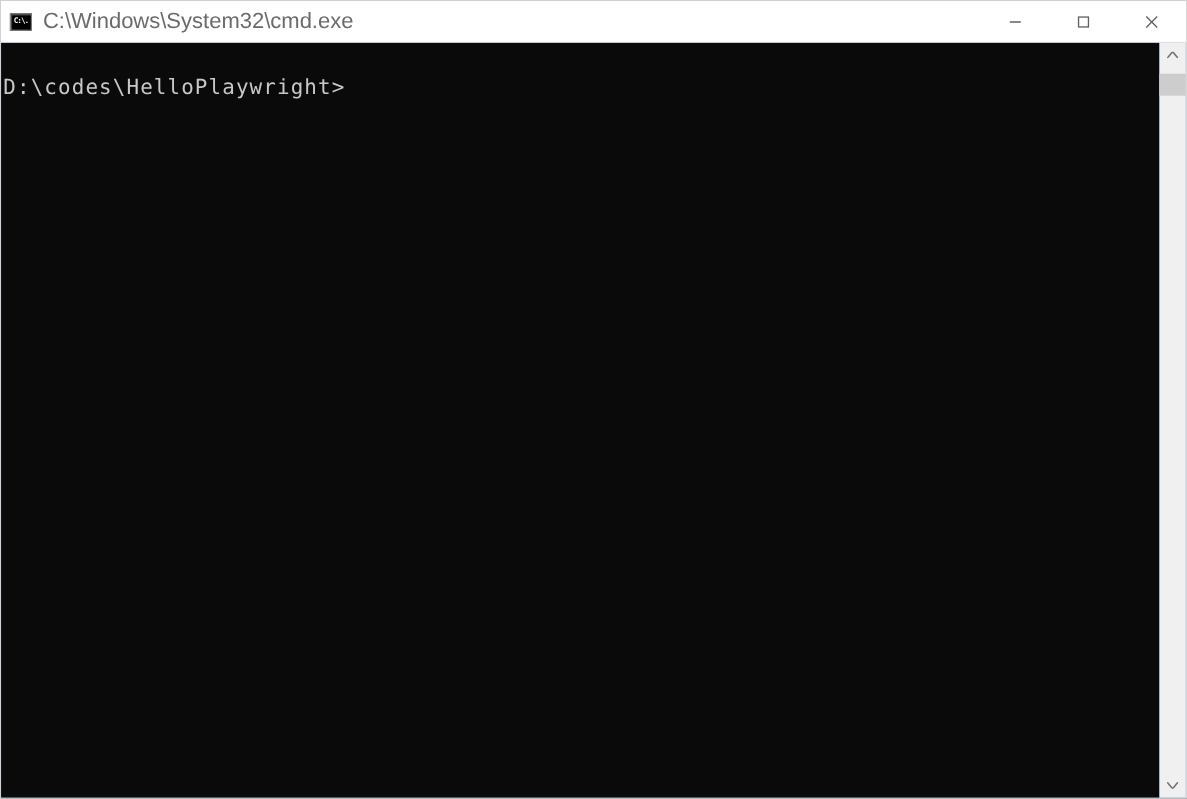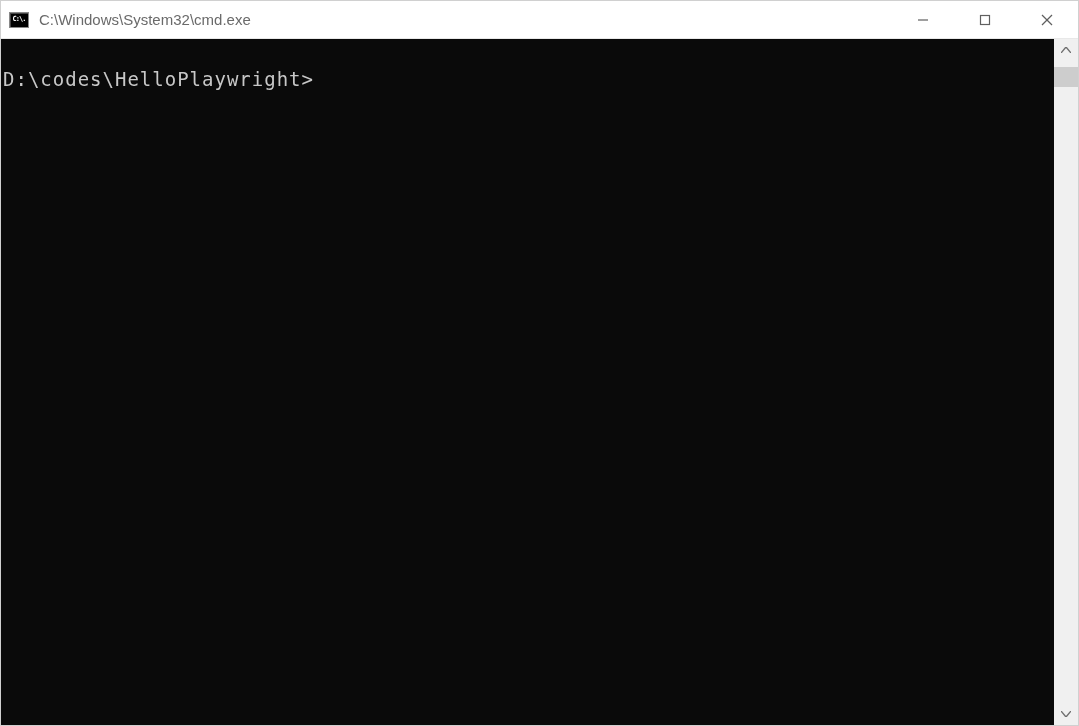--- a/index.html
+++ b/index.html
@@ -41,21 +41,21 @@
       margin-right: 10px;
       font-size: 7px;
       font-family: monospace;
       color: #fff;
       letter-spacing: -1px;
       font-weight: bold;
       line-height: 1;
       box-shadow: inset 1px 1px 0 #444;
     }
     .titlebar-title {
-      font-size: 15px;
+      font-size: 20px;
       color: #6a6a6a;
       flex: 1;
     }
     .window-controls {
       display: flex;
       height: 100%;
     }
     .window-control {
       width: 62px;
       height: 100%;

